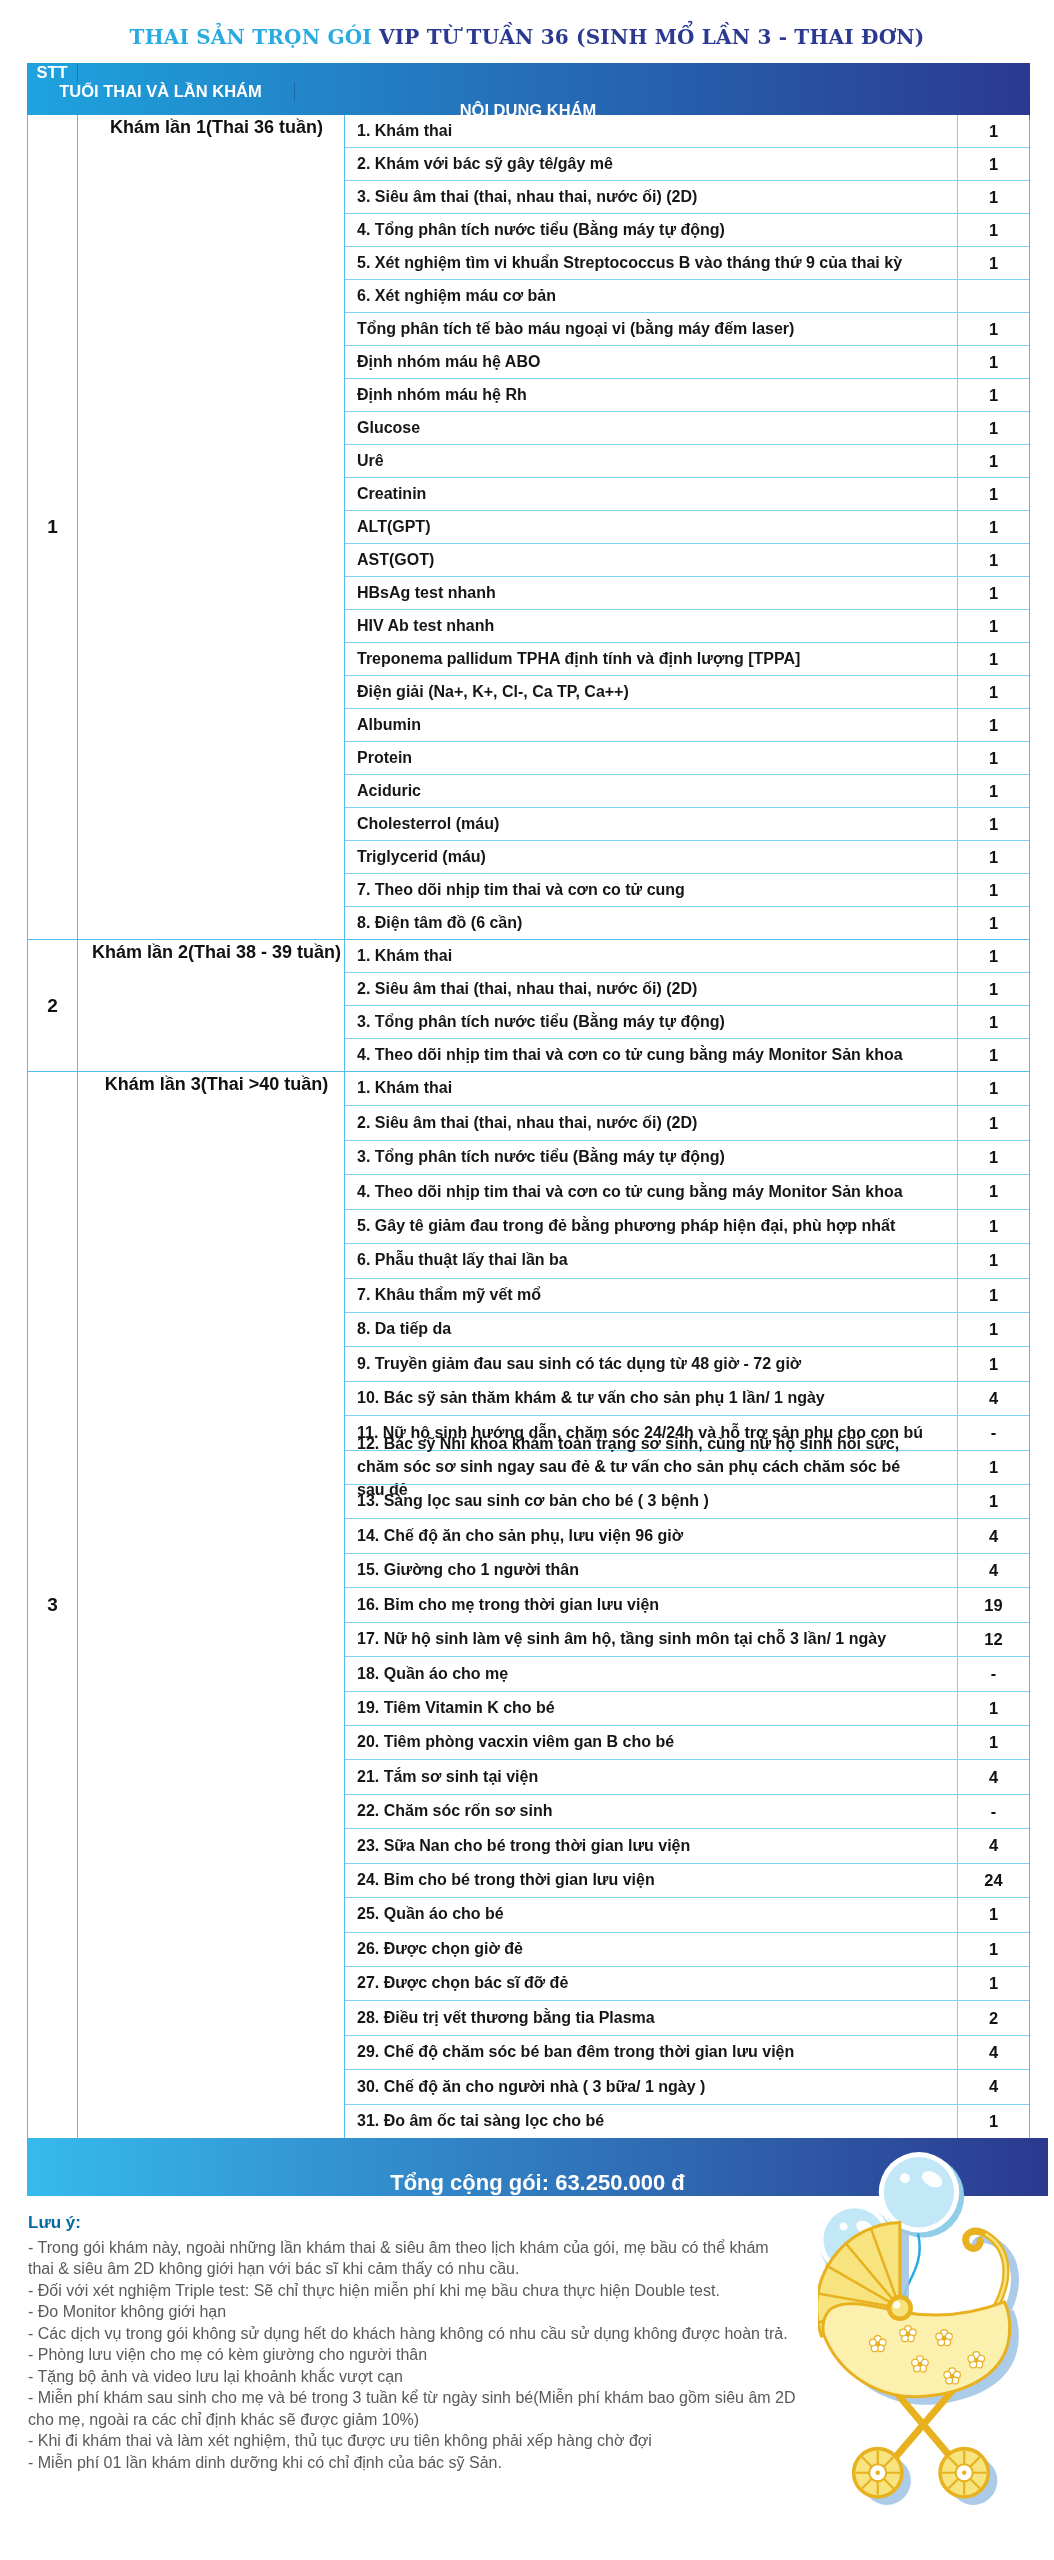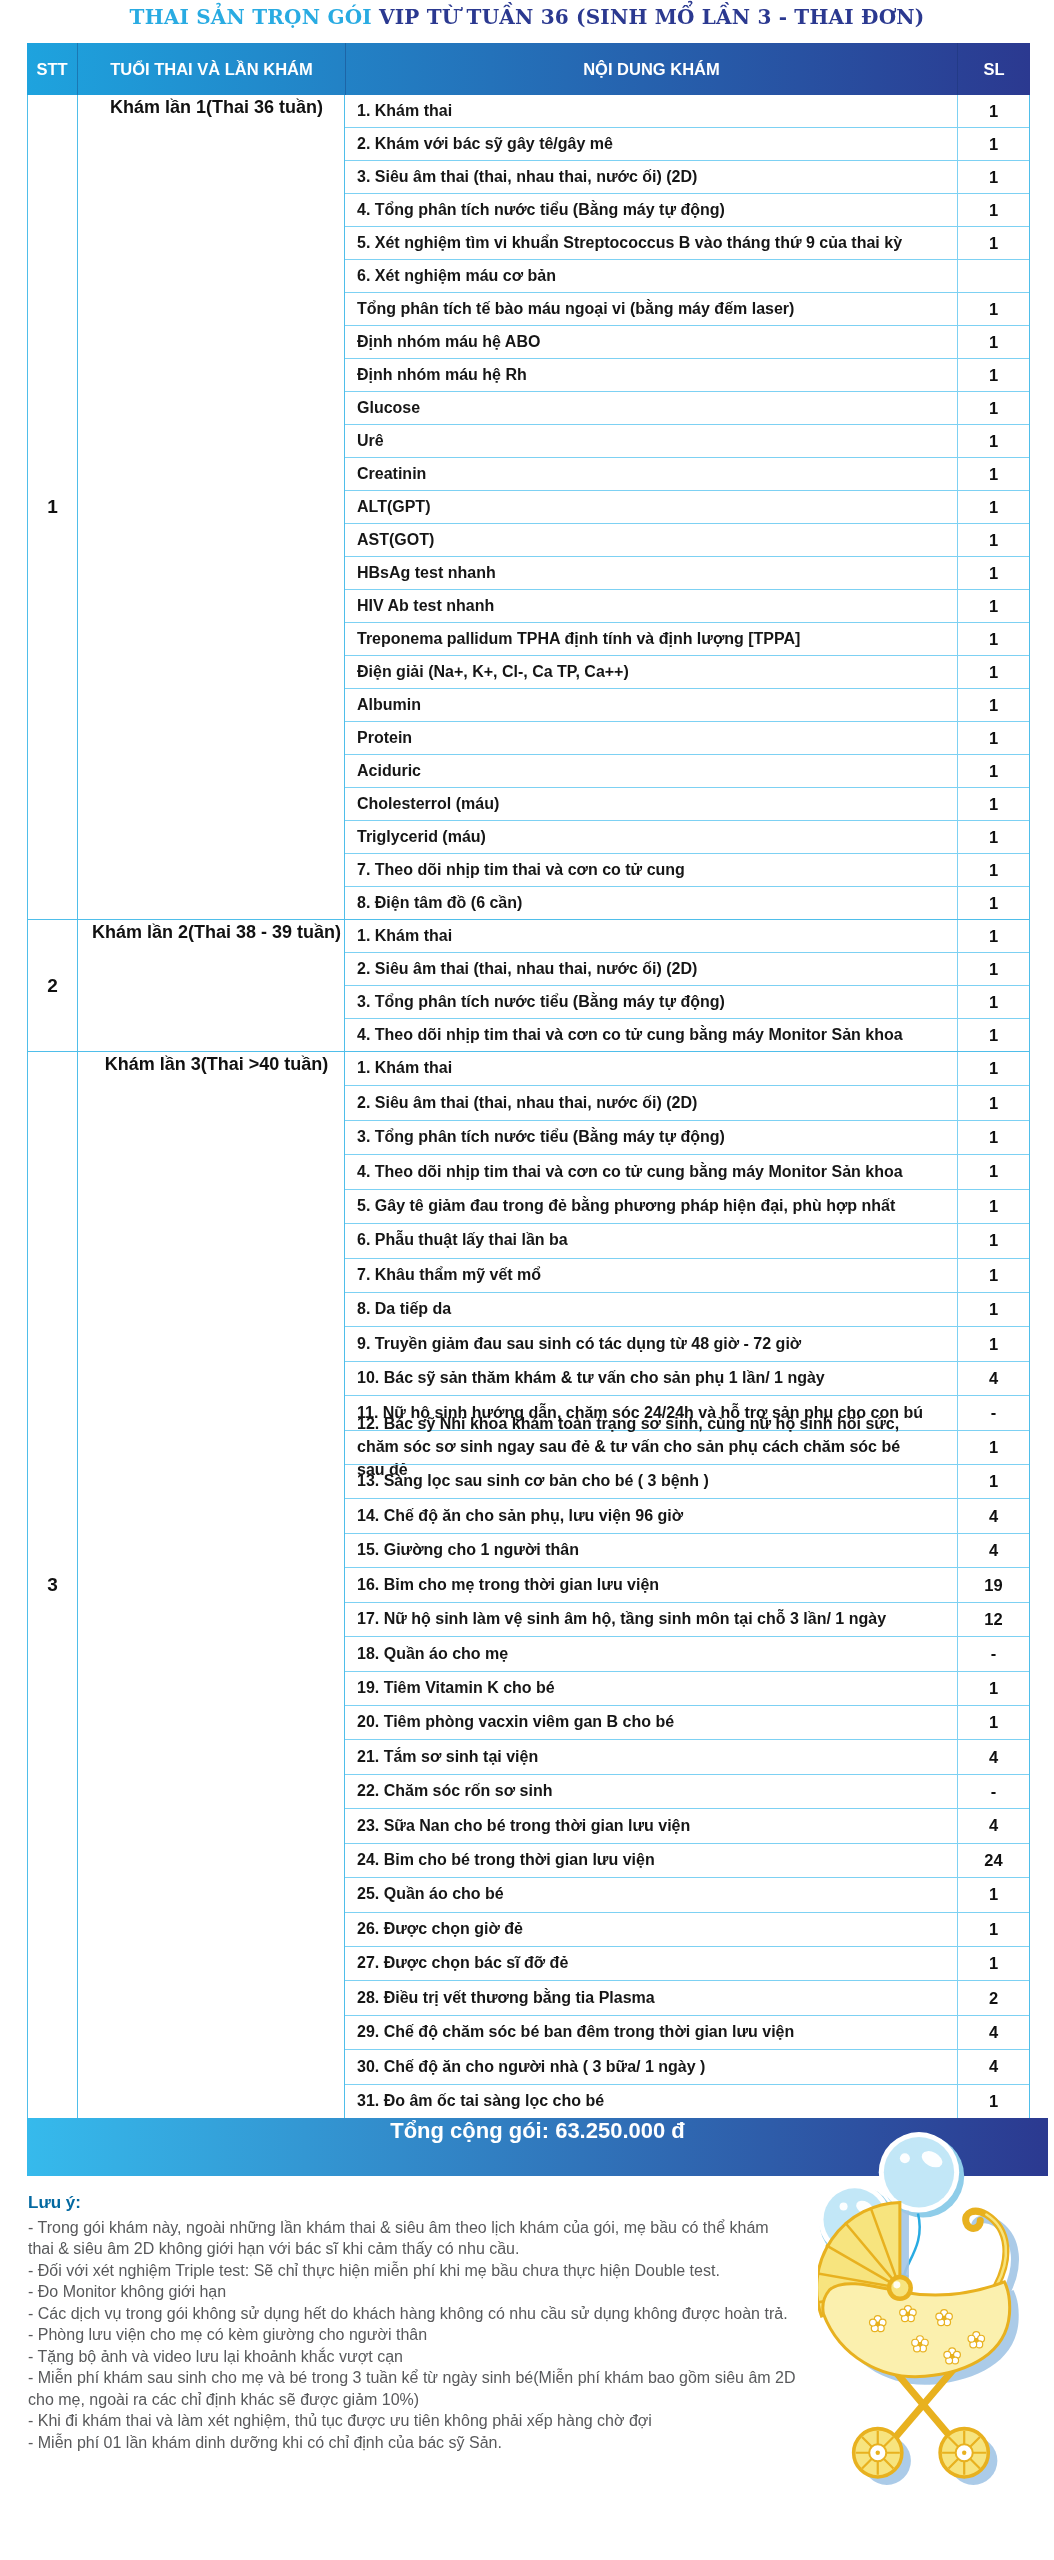--- a/index.html
+++ b/index.html
@@ -1,25 +1,25 @@
 <!DOCTYPE html>
 <html><head>
 <meta charset="utf-8">
 <style>
   html,body{margin:0;padding:0;background:#fff;}
   .page{position:relative;width:1054px;height:2560px;background:#fff;overflow:hidden;
         font-family:"Liberation Sans",sans-serif;}
-  .title{margin:0;padding-top:4px;text-align:center;
+  .title{margin:0;padding-top:24px;text-align:center;
          font-family:"DejaVu Serif",serif;font-weight:bold;font-size:20px;letter-spacing:.2px;line-height:1.3;}
   .title .t1{color:#29ABE2;}
   .title .t2{color:#2B3990;}
 
   .tblwrap{margin:13px 24px 0 27px;width:1003px;}
   .thead{display:flex;height:52px;background:linear-gradient(90deg,#1EA3DE 0%,#2B3990 100%);
-         color:#fff;font-weight:bold;font-size:16.5px;align-items:stretch;text-align:center;}
+         color:#fff;font-weight:bold;font-size:16.5px;align-items:stretch;text-align:center;flex-direction:column;}
   .thead>div{display:flex;align-items:center;justify-content:center;border-right:1px solid rgba(20,50,110,.35);}
   .h-stt{width:50px;}
   .h-visit{width:267px;}
   .h-content{flex:1;}
   .h-qty{width:72px;border-right:none !important;}
 
   .tbody{border-left:1px solid #4FBEEA;border-right:1px solid #4FBEEA;}
   .section{display:flex;align-items:stretch;}
   .section + .section{border-top:1px solid #4FBEEA;}
   .cell-stt{width:49px;border-right:1px solid #4FBEEA;display:flex;align-items:center;justify-content:center;
@@ -30,21 +30,21 @@
   .row{display:flex;min-height:32px;flex:1;}
   .row + .row{border-top:1px solid #7DD1F3;}
   .row-content{flex:1;display:flex;align-items:center;padding:4px 14px 4px 12px;
                font-weight:bold;font-size:16px;color:#161616;line-height:1.42;border-right:1px solid #7DD1F3;}
   .row-content.wrap3{padding-right:56px;}
   .row-qty{width:71px;display:flex;align-items:center;justify-content:center;
            font-weight:bold;font-size:16.5px;color:#111;}
 
   .total-bar{margin:0 24px 0 27px;width:1021px;height:58px;
              background:linear-gradient(90deg,#36BAEC 0%,#2B3990 100%);
-             display:flex;align-items:flex-start;justify-content:center;}
+             display:flex;align-items:flex-end;justify-content:center;}
   .total-bar span{color:#fff;font-weight:bold;font-size:22px;}
 
   .notes{margin:16px 24px 0 28px;color:#58595B;font-size:16px;line-height:21.5px;}
   .notes-title{color:#0369a1;font-weight:bold;font-size:17px;margin-bottom:3px;}
   .art-float{float:right;width:228px;height:318px;margin-top:-75px;margin-left:6px;position:relative;}
   .art-float svg{position:absolute;top:0;right:-2px;display:block;}
   .note-line{white-space:normal;}
 </style>
 </head>
 <body>

